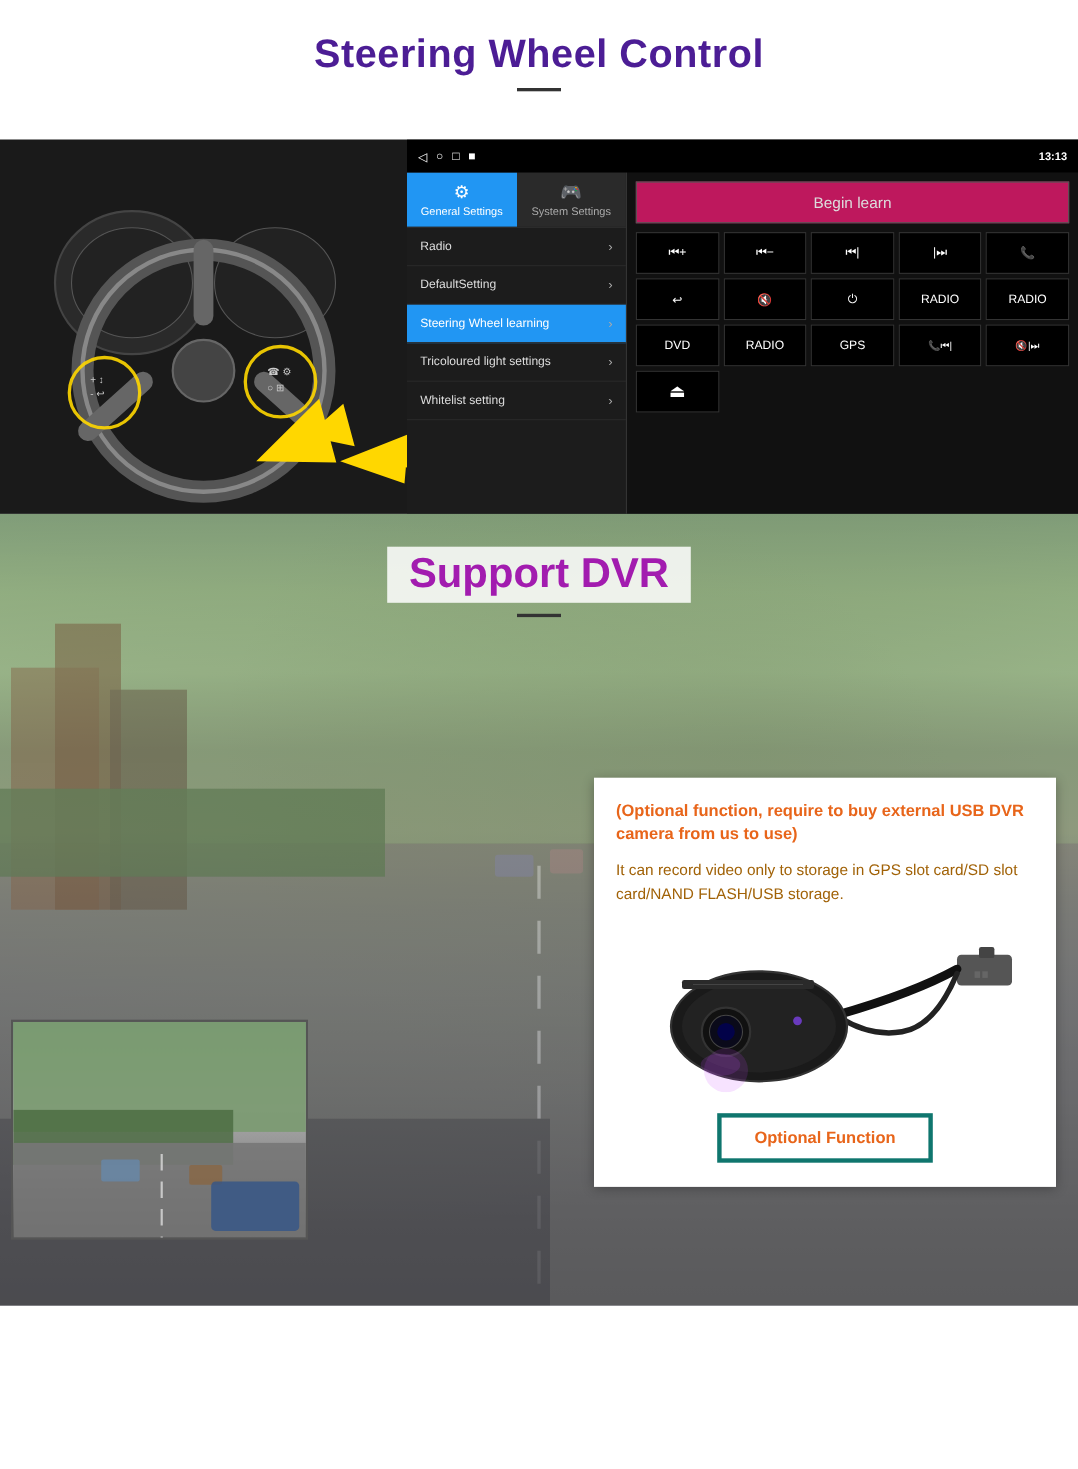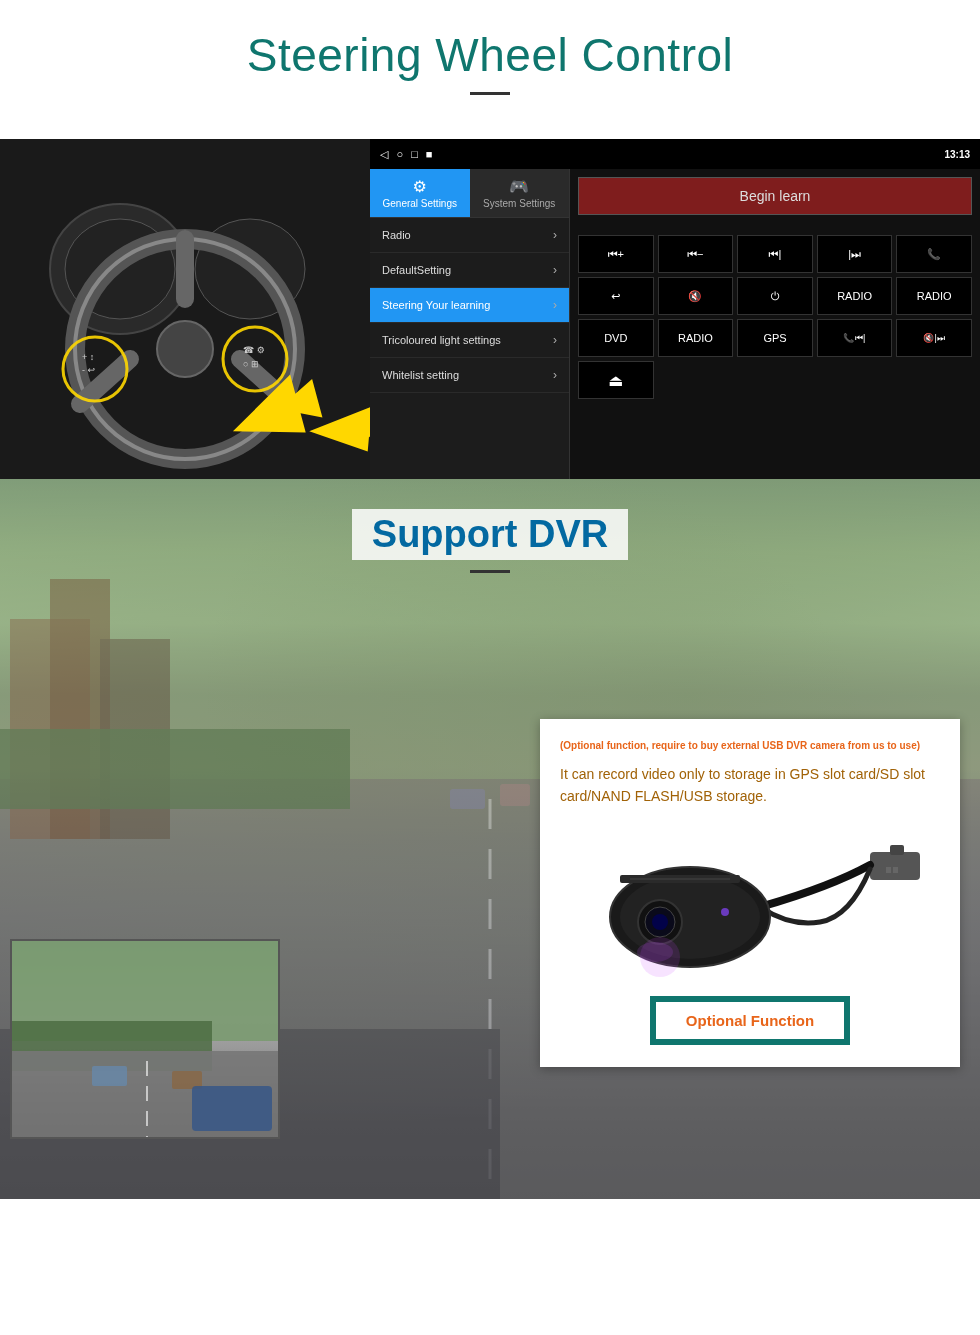--- a/index.html
+++ b/index.html
@@ -10,23 +10,23 @@
       background: #fff;
       overflow-x: hidden;
     }
 
     
     .section-title-area {
       text-align: center;
       padding: 28px 20px 12px;
     }
     .section-title {
-      font-size: 46px;
-      font-weight: 400;
-      color: #0f766e;
+      font-size: 36px;
+      font-weight: 700;
+      color: #4c1d95;
       letter-spacing: 0.5px;
     }
     .title-divider {
       width: 40px;
       height: 3px;
       background: #333;
       margin: 10px auto 14px;
     }
     .section-subtitle {
       font-size: 16px;
@@ -136,27 +136,27 @@
     }
     .menu-item-text { font-size: 11px; }
     .menu-arrow { color: #aaa; font-size: 12px; }
     
     .android-controls {
       flex: 1;
       background: #111;
       padding: 8px;
     }
     .begin-learn-btn {
-      background: #7f1d1d;
+      background: #be185d;
       border: 1px solid #555;
       color: #ddd;
       width: 100%;
       padding: 10px;
       font-size: 14px;
-      margin-bottom: 20px;
+      margin-bottom: 8px;
       cursor: pointer;
       text-align: center;
     }
     .control-grid {
       display: grid;
       grid-template-columns: repeat(5, 1fr);
       gap: 4px;
     }
     .ctrl-btn {
       background: #000;
@@ -210,21 +210,21 @@
     }
     .dvr-title-area {
       position: relative;
       z-index: 10;
       text-align: center;
       padding: 30px 20px 14px;
     }
     .dvr-title {
       font-size: 38px;
       font-weight: 900;
-      color: #0369a1;
+      color: #a21caf;
       background: rgba(255,255,255,0.85);
       display: inline-block;
       padding: 4px 20px;
     }
     .dvr-divider {
       width: 40px;
       height: 3px;
       background: #333;
       margin: 10px auto 0;
     }
@@ -234,21 +234,21 @@
       right: 20px;
       top: 240px;
       width: 420px;
       background: #fff;
       padding: 20px;
       z-index: 10;
       box-shadow: 0 2px 10px rgba(0,0,0,0.3);
     }
     .dvr-info-title {
       color: #e8651a;
-      font-size: 10px;
+      font-size: 15px;
       font-weight: bold;
       line-height: 1.4;
       margin-bottom: 10px;
     }
     .dvr-info-body {
       font-size: 14px;
       color: #a16207;
       line-height: 1.6;
       margin-bottom: 14px;
     }
@@ -259,21 +259,21 @@
       display: flex;
       align-items: center;
       justify-content: center;
       position: relative;
       margin-bottom: 14px;
     }
     
     .optional-function-btn {
       display: block;
       margin: 2px auto;
-      border: 6px solid #0f766e;
+      border: 4px solid #0f766e;
       background: #fff;
       color: #e8651a;
       font-size: 15px;
       font-weight: bold;
       padding: 10px 30px;
       cursor: pointer;
       text-align: right;
     }
     
     .dvr-inset-img {
@@ -377,21 +377,21 @@
 
           <div class="menu-item">
             <span class="menu-item-text">Radio</span>
             <span class="menu-arrow">›</span>
           </div>
           <div class="menu-item">
             <span class="menu-item-text">DefaultSetting</span>
             <span class="menu-arrow">›</span>
           </div>
           <div class="menu-item active">
-            <span class="menu-item-text">Steering Your learning</span>
+            <span class="menu-item-text">Steering Wheel learning</span>
             <span class="menu-arrow">›</span>
           </div>
           <div class="menu-item">
             <span class="menu-item-text">Tricoloured light settings</span>
             <span class="menu-arrow">›</span>
           </div>
           <div class="menu-item">
             <span class="menu-item-text">Whitelist setting</span>
             <span class="menu-arrow">›</span>
           </div>

